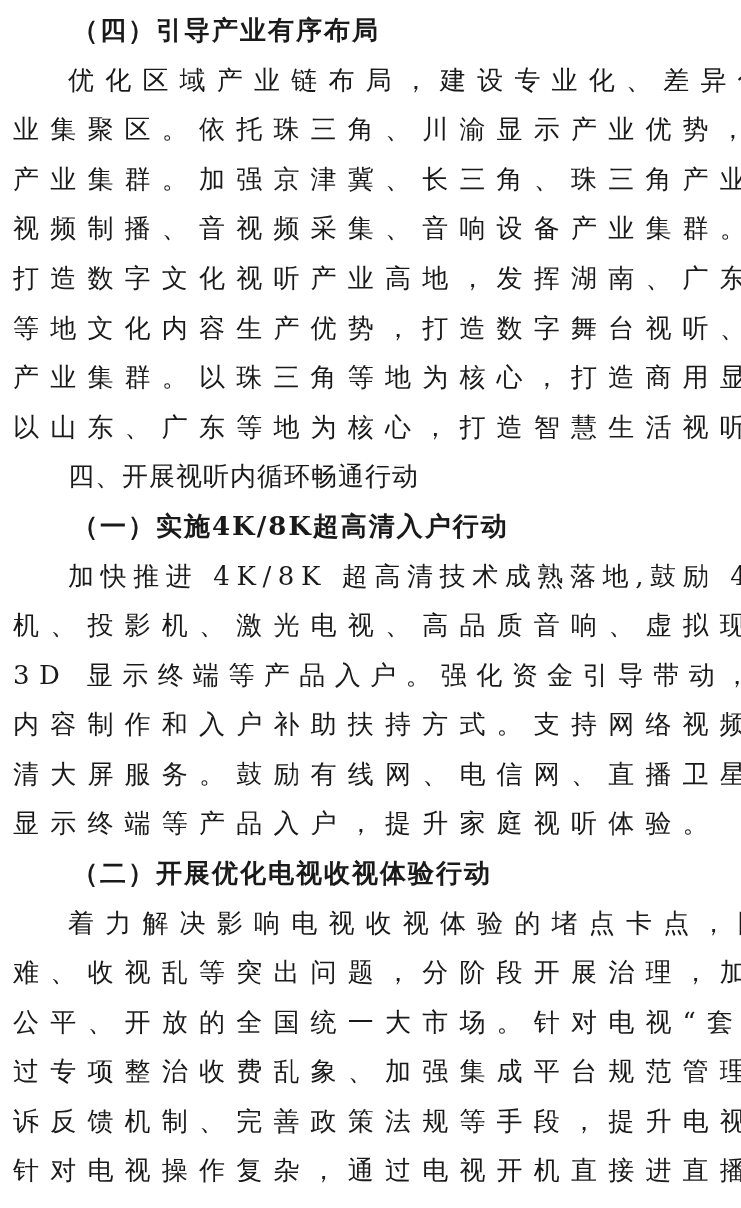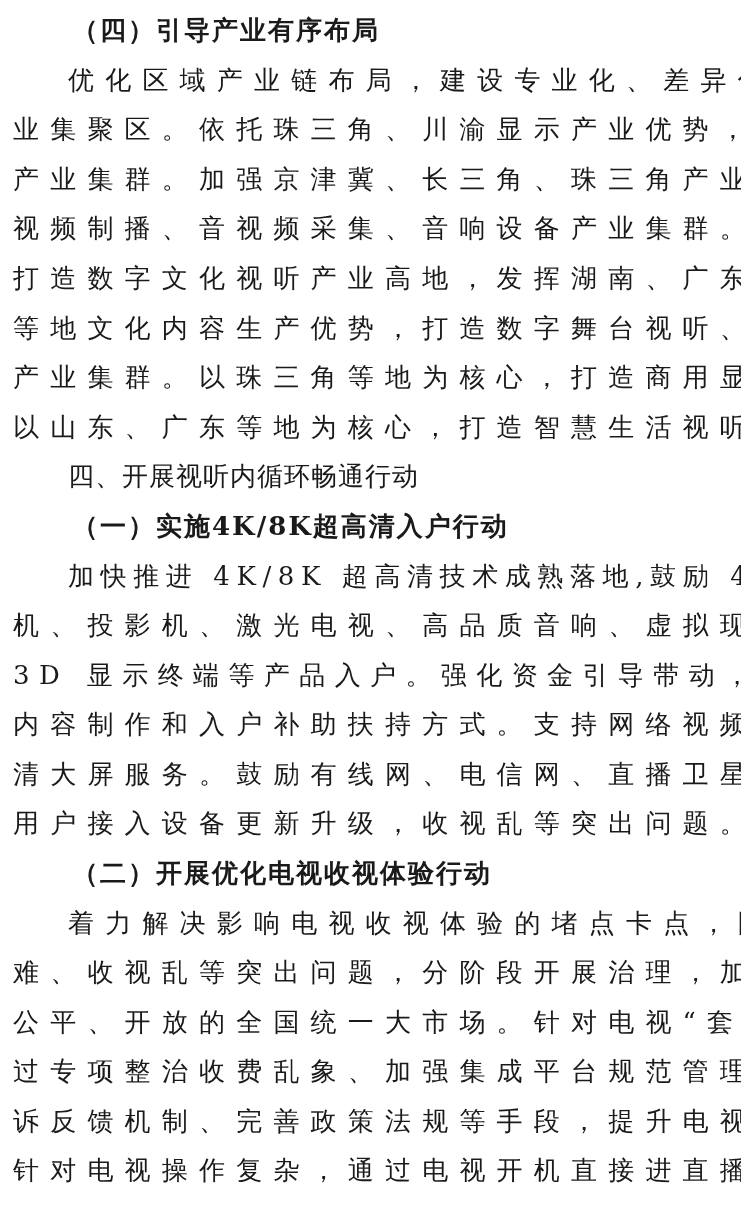--- a/index.html
+++ b/index.html
@@ -52,21 +52,21 @@
   <div class="line" style="top:308px;">等地文化内容生产优势，打造数字舞台视听、视听内容制作</div>
   <div class="line" style="top:357px;">产业集群。以珠三角等地为核心，打造商用显示产业集群。</div>
   <div class="line" style="top:407px;">以山东、广东等地为核心，打造智慧生活视听产业集群。</div>
   <div class="line heading-main" style="top:456px;">四、开展视听内循环畅通行动</div>
   <div class="line heading-sub" style="top:506px;">（一）实施4K/8K超高清入户行动</div>
   <div class="line indent tighter" style="top:556px;">加快推进 4K/8K 超高清技术成熟落地,鼓励 4K/8K 电视</div>
   <div class="line" style="top:605px;">机、投影机、激光电视、高品质音响、虚拟现实终端、裸眼</div>
   <div class="line tight" style="top:655px;">3D 显示终端等产品入户。强化资金引导带动，创新超高清</div>
   <div class="line" style="top:704px;">内容制作和入户补助扶持方式。支持网络视频平台开展超高</div>
   <div class="line" style="top:754px;">清大屏服务。鼓励有线网、电信网、直播卫星业务按需开展</div>
-  <div class="line" style="top:803px;">用户接入设备更新升级，收视乱等突出问题。</div>
+  <div class="line" style="top:803px;">显示终端等产品入户，提升家庭视听体验。</div>
   <div class="line heading-sub" style="top:853px;">（二）开展优化电视收视体验行动</div>
   <div class="line indent" style="top:903px;">着力解决影响电视收视体验的堵点卡点，围绕电视收视</div>
   <div class="line" style="top:952px;">难、收视乱等突出问题，分阶段开展治理，加快建设规范、</div>
   <div class="line" style="top:1002px;">公平、开放的全国统一大市场。针对电视“套娃”收费，通</div>
   <div class="line" style="top:1051px;">过专项整治收费乱象、加强集成平台规范管理、建立用户投</div>
   <div class="line" style="top:1101px;">诉反馈机制、完善政策法规等手段，提升电视用户满意度。</div>
   <div class="line" style="top:1150px;">针对电视操作复杂，通过电视开机直接进直播、简化减少遥</div>
 </div>
 
 </body></html>

